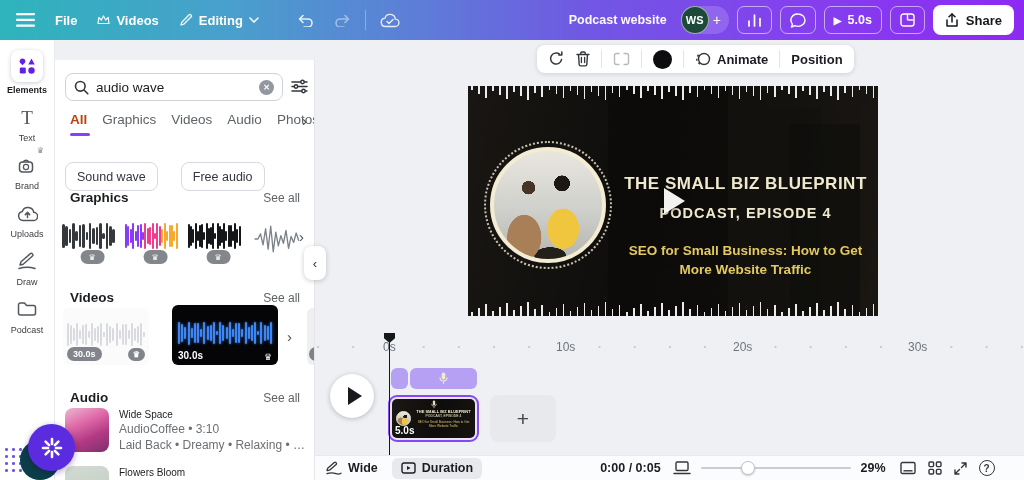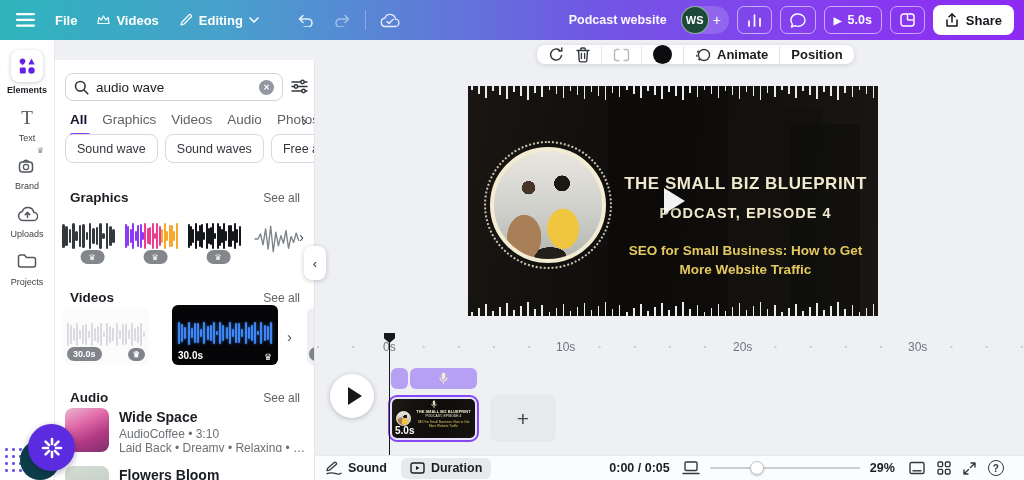--- a/index.html
+++ b/index.html
@@ -33,48 +33,48 @@
   .fab-back{position:absolute;left:20px;top:440px;width:40px;height:40px;border-radius:50%;background:#0c3e49;z-index:21;}
   .fab{position:absolute;left:28px;top:424px;width:47px;height:47px;border-radius:50%;background:#5b2be0;z-index:22;display:flex;align-items:center;justify-content:center;box-shadow:0 2px 6px rgba(20,10,60,.35);cursor:pointer;}
   
   .panel{position:absolute;left:55px;top:40px;width:260px;height:472px;background:#fff;border-right:1px solid #e4e6ea;z-index:19;overflow:hidden;margin-top:20px;}
   .search-box{position:absolute;left:10px;top:13px;width:218px;height:28px;border:1px solid #cfd3d9;border-radius:8px;display:flex;align-items:center;padding:0 8px;gap:7px;background:#fff;}
   .search-box input{border:none;outline:none;font-size:13.5px;color:#1a1d21;flex:1;min-width:0;background:transparent;}
   .clear-btn{width:15px;height:15px;border-radius:50%;background:#9297a0;color:#fff;font-size:8px;font-weight:700;display:flex;align-items:center;justify-content:center;cursor:pointer;}
   .filter-btn{position:absolute;left:236px;top:19px;cursor:pointer;color:#33373c;}
   .tabs{position:absolute;left:15px;top:52px;display:flex;gap:15px;align-items:center;}
   .tab{font-size:13.5px;color:#5e6368;cursor:pointer;white-space:nowrap;}
-  .tab.active{color:#0f172a;font-weight:700;}
+  .tab.active{color:#c2410c;font-weight:700;}
   .tab-underline{position:absolute;left:15px;top:73px;width:20px;height:2.5px;border-radius:2px;background:#8b3dff;}
   .tabs-chevron{position:absolute;left:247px;top:52px;font-size:15px;color:#4c5056;cursor:pointer;}
-  .chips{position:absolute;left:10px;top:74px;display:flex;gap:7px;align-items:flex-end;}
+  .chips{position:absolute;left:10px;top:102px;display:flex;gap:23px;align-items:flex-end;}
   .chip{height:29px;border:1px solid #d6d9de;border-radius:8px;display:flex;align-items:center;padding:0 11px;font-size:12.5px;color:#33373c;white-space:nowrap;cursor:pointer;background:#fff;gap:4px;}
   .sec-head{position:absolute;left:15px;width:230px;display:flex;justify-content:space-between;align-items:center;}
   .sec-title{font-size:13.5px;font-weight:700;color:#1a1d21;}
   .see-all{font-size:12px;color:#5e6368;cursor:pointer;}
   .gfx-row{position:absolute;left:5px;top:152px;width:250px;height:52px;display:flex;gap:6px;}
   .gfx-tile{position:relative;width:57px;height:52px;border-radius:6px;cursor:pointer;display:flex;align-items:center;padding:10px 2px 14px;}
   .wave{display:flex;align-items:center;justify-content:space-between;width:100%;height:100%;}
   .wave i{width:2px;flex:0 0 auto;background:currentColor;border-radius:1px;min-height:2px;}
   .beads i{width:2.6px;border-radius:2px;}
   .glow i{box-shadow:0 0 3px rgba(63,134,245,.85);}
   .crown-badge{position:absolute;bottom:0;left:50%;transform:translateX(-35%);width:24px;height:14px;border-radius:8px;background:rgba(90,94,100,.75);color:#fff;font-size:8px;display:flex;align-items:center;justify-content:center;}
   .row-chevron{position:absolute;font-size:15px;color:#4c5056;cursor:pointer;}
   .vid-row{position:absolute;left:8px;top:248px;width:252px;height:57px;}
   .vid-thumb{position:absolute;border-radius:6px;overflow:hidden;cursor:pointer;}
   .badge{position:absolute;border-radius:8px;background:rgba(99,103,110,.8);color:#fff;font-size:9px;font-weight:700;display:flex;align-items:center;justify-content:center;padding:2px 6px;}
   .audio-track{position:absolute;left:10px;width:242px;height:44px;display:flex;gap:10px;cursor:pointer;}
   .audio-thumb{width:44px;height:44px;border-radius:8px;flex:0 0 auto;}
   .audio-meta{display:flex;flex-direction:column;gap:2px;min-width:0;padding-top:1px;}
-  .t-title{font-size:14px;font-weight:700;color:#1a1d21;}
+  .t-title{font-size:10px;font-weight:400;color:#1a1d21;}
   .t-sub{font-size:12px;color:#6b7075;white-space:nowrap;overflow:hidden;text-overflow:ellipsis;}
   .collapse-pill{position:absolute;left:304px;top:246px;width:22px;height:34px;background:#fff;border-radius:8px;box-shadow:0 1px 5px rgba(20,22,26,.22);z-index:25;display:flex;align-items:center;justify-content:center;font-size:13px;color:#33373c;cursor:pointer;}
   
   .main{position:absolute;left:315px;top:40px;width:709px;height:440px;background:#eef0f4;}
-  .ctx-toolbar{position:absolute;left:222px;top:5px;height:19px;background:#fff;border-radius:8px;box-shadow:0 1px 5px rgba(16,18,20,.14);display:flex;align-items:center;padding:0 11px;gap:11px;z-index:10;}
+  .ctx-toolbar{position:absolute;left:222px;top:5px;height:28px;background:#fff;border-radius:8px;box-shadow:0 1px 5px rgba(16,18,20,.14);display:flex;align-items:center;padding:0 11px;gap:11px;z-index:10;}
   .ctx-icon{color:#33373c;cursor:pointer;display:flex;align-items:center;}
   .ctx-sep{width:1px;height:18px;background:#e3e5e9;}
   .color-dot{width:19px;height:19px;border-radius:50%;background:#0d0d0f;cursor:pointer;}
   .ctx-label{font-size:13px;font-weight:700;color:#1a1d21;cursor:pointer;display:flex;align-items:center;gap:6px;}
   
   .canvas-frame{position:absolute;left:153px;top:46px;width:410px;height:230px;background:linear-gradient(100deg,#191613 0%,#0f0e0c 40%,#14120f 70%,#1a1713 100%);overflow:hidden;cursor:pointer;}
   .bldg{position:absolute;top:0;}
   .ticks{position:absolute;left:0;width:100%;display:flex;justify-content:space-between;padding:0 3px;}
   .ticks i{width:1.5px;background:rgba(255,255,255,.92);}
   .ticks.top{top:0;align-items:flex-start;}
@@ -254,25 +254,34 @@
     <span class="ric">
         <svg width="21" height="17" viewBox="0 0 21 17">
           <path d="M6 15.5 a4.6 4.6 0 0 1 -.7 -9.1 A6 6 0 0 1 16.8 7.3 a4 4 0 0 1 -.6 8.2 Z" fill="none" stroke="currentColor" stroke-width="1.5"></path>
           <path d="M10.5 12.5 V7.5 M8.3 9.6 l2.2 -2.2 l2.2 2.2" fill="none" stroke="currentColor" stroke-width="1.5" stroke-linecap="round" stroke-linejoin="round"></path>
         </svg>
       </span>
     <span class="rlabel">Uploads</span>
   </div>
   <div class="rail-item">
     <span class="ric">
+        <svg width="20" height="18" viewBox="0 0 20 18">
+          <path d="M3 13 L4 9.8 L13.4 1.6 Q14.4 .8 15.3 1.8 L15.6 2.1 Q16.5 3.1 15.5 4 L6.2 12.2 Z" fill="none" stroke="currentColor" stroke-width="1.4" stroke-linejoin="round"></path>
+          <path d="M2 16.5 q8 -2.5 16 0" fill="none" stroke="currentColor" stroke-width="1.4" stroke-linecap="round"></path>
+        </svg>
+      </span>
+    <span class="rlabel">Draw</span>
+  </div>
+  <div class="rail-item">
+    <span class="ric">
         <svg width="20" height="16" viewBox="0 0 20 16">
           <path d="M1.5 4 a2 2 0 0 1 2 -2 h4 l2 2.5 h7 a2 2 0 0 1 2 2 V12 a2 2 0 0 1 -2 2 h-13 a2 2 0 0 1 -2 -2 Z" fill="none" stroke="currentColor" stroke-width="1.5" stroke-linejoin="round"></path>
         </svg>
       </span>
-    <span class="rlabel">Projects</span>
+    <span class="rlabel">Podcast</span>
   </div>
 </div>
 <div class="fab-dots">
     <i></i>
     <i></i>
     <i></i>
     <i></i>
     <i></i>
     <i></i>
     <i></i>
@@ -327,21 +336,20 @@
     <span class="tab">Graphics</span>
     <span class="tab">Videos</span>
     <span class="tab">Audio</span>
     <span class="tab">Photos</span>
   </div>
   <div class="tab-underline"></div>
   <span class="tabs-chevron">›</span>
 
   <div class="chips">
     <span class="chip">Sound wave</span>
-    <span class="chip">Sound waves</span>
     <span class="chip">
         <span>Free audio</span>
       </span>
   </div>
 
   <div class="sec-head" style="top:130px;">
     <span class="sec-title">Graphics</span>
     <span class="see-all">See all</span>
   </div>
   <div class="gfx-row">
@@ -758,21 +766,21 @@
   <div class="tl-play">
       <i></i>
     </div>
 
   <div class="bottombar">
     <span class="bb-item">
       <svg width="16" height="14" viewBox="0 0 16 14">
           <path d="M1 9.5 L1.7 7.2 L8.3 1.4 Q9.1 .7 9.9 1.6 l.2 .2 Q11 2.7 10.1 3.5 L3.5 9.2 Z" fill="none" stroke="#33373c" stroke-width="1.3" stroke-linejoin="round"></path>
           <path d="M1 12.7 q4.5 -1.6 9 0 q3 1 5 -.5" fill="none" stroke="#33373c" stroke-width="1.3" stroke-linecap="round"></path>
         </svg>
-      <span>Sound</span>
+      <span>Wide</span>
     </span>
     <span class="bb-item duration-chip">
       <svg width="15" height="12" viewBox="0 0 15 12">
           <rect x="1" y="1" width="13" height="10" rx="2" fill="none" stroke="#1a1d21" stroke-width="1.4"></rect>
           <path d="M6 4 L9.5 6 L6 8 Z" fill="#1a1d21"></path>
         </svg>
       <span>Duration</span>
     </span>
     <span class="bb-time">0:00 / 0:05</span>
     <span class="bb-icon" style="margin-left:12px;">

